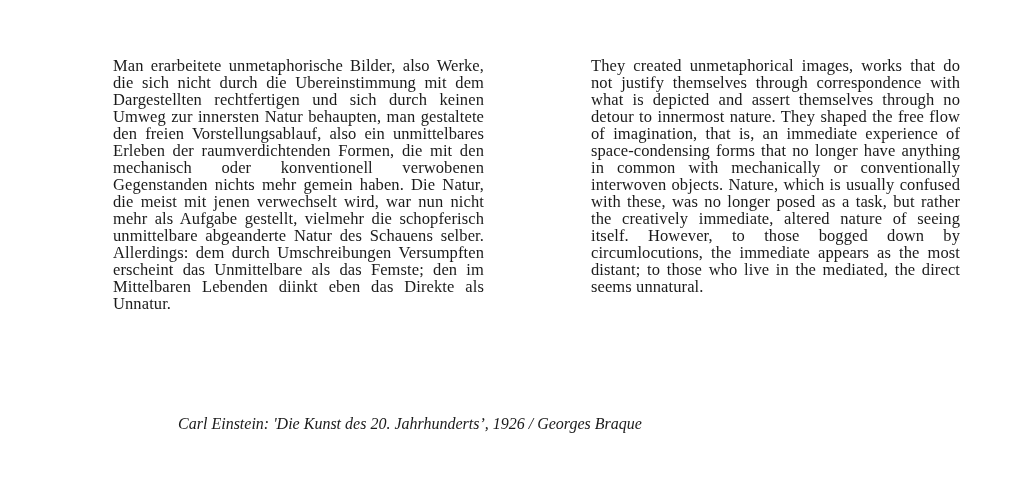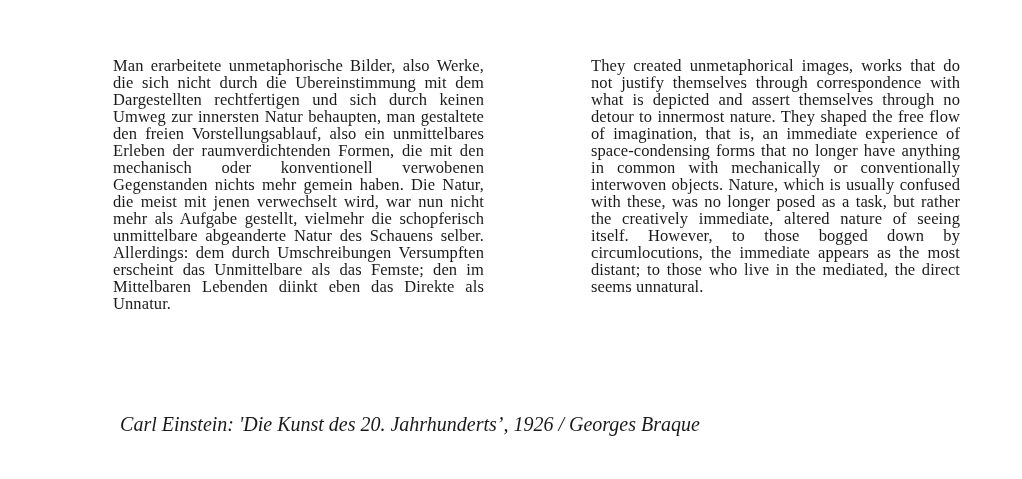--- a/index.html
+++ b/index.html
@@ -34,21 +34,21 @@
     width: 369px;
   }
   .caption {
     position: absolute;
     top: 414px;
     left: 0;
     width: 820px;
     margin: 0;
     text-align: center;
     font-style: italic;
-    font-size: 20px;
+    font-size: 16px;
     line-height: 20px;
   }
 </style>
 </head>
 <body>
 
 <main>
   <p class="col col-left" lang="de">Man erarbeitete unmetaphorische Bilder, also Werke, die sich nicht durch die Ubereinstimmung mit dem Dargestellten rechtfertigen und sich durch keinen Umweg zur innersten Natur behaupten, man gestaltete den freien Vorstellungsablauf, also ein unmittelbares Erleben der raumverdichtenden Formen, die mit den mechanisch oder konventionell verwobenen Gegenstanden nichts mehr gemein haben. Die Natur, die meist mit jenen verwechselt wird, war nun nicht mehr als Aufgabe gestellt, vielmehr die schopferisch unmittelbare abgeanderte Natur des Schauens selber. Allerdings: dem durch Umschreibungen Versumpften erscheint das Unmittelbare als das Femste; den im Mittelbaren Lebenden diinkt eben das Direkte als Unnatur.</p>
 
   <p class="col col-right" lang="en">They created unmetaphorical images, works that do not justify themselves through correspondence with what is depicted and assert themselves through no detour to innermost nature. They shaped the free flow of imagination, that is, an immediate experience of space-condensing forms that no longer have anything in common with mechanically or conventionally interwoven objects. Nature, which is usually confused with these, was no longer posed as a task, but rather the creatively immediate, altered nature of seeing itself. However, to those bogged down by circumlocutions, the immediate appears as the most distant; to those who live in the mediated, the direct seems unnatural.</p>

